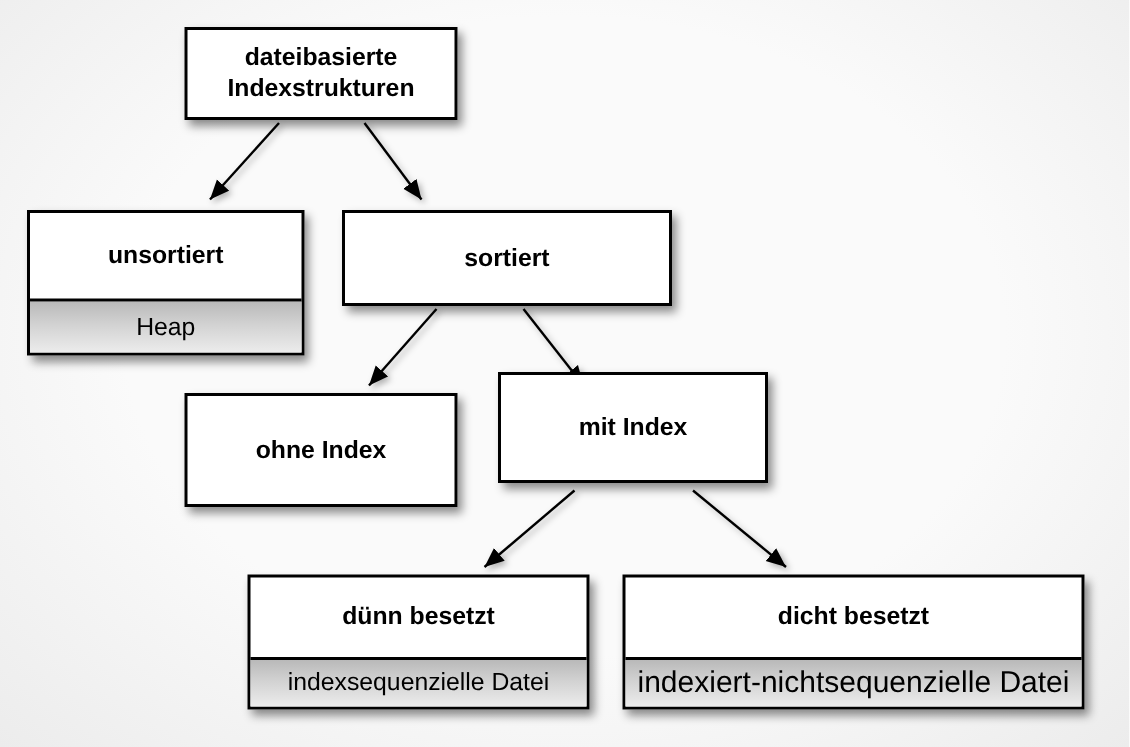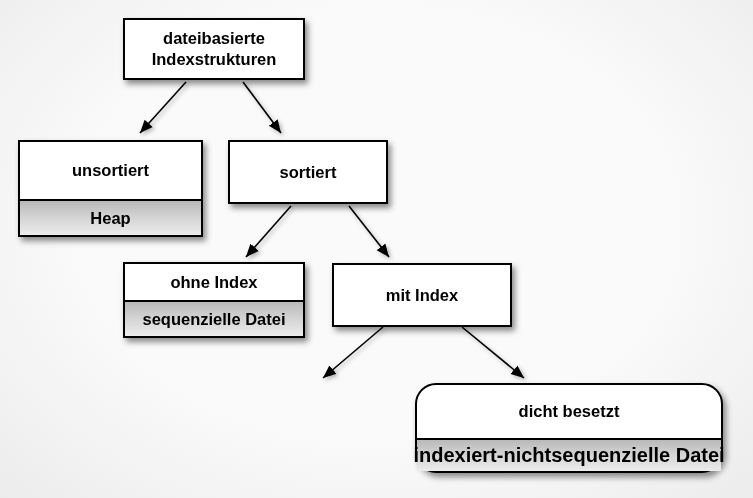--- a/index.html
+++ b/index.html
@@ -41,31 +41,31 @@
   }
   .node .sublabel {
     box-sizing: border-box;
     border-top: 2px solid #000;
     background: linear-gradient(to bottom, #b9b9b9 0%, #d2d2d2 45%, #ececec 100%);
     display: flex;
     align-items: center;
     justify-content: center;
     text-align: center;
     font-size: 16.5px;
-    font-weight: bold;
+    font-weight: normal;
     white-space: nowrap;
   }
   
   #node-root        { left: 123px; top: 18px;  width: 182px; height: 62px; }
   #node-unsortiert  { left: 18px;  top: 140px; width: 185px; height: 97px; }
-  #node-sortiert    { left: 228px; top: 140px; width: 160px; height: 64px; }
+  #node-sortiert    { left: 228px; top: 140px; width: 220px; height: 64px; }
   #node-ohne-index  { left: 123px; top: 262px; width: 182px; height: 76px; }
-  #node-mit-index   { left: 332px; top: 263px; width: 180px; height: 64px; }
+  #node-mit-index   { left: 332px; top: 248px; width: 180px; height: 74px; }
   #node-duenn       { left: 165px; top: 383px; width: 228px; height: 90px; }
-  #node-dicht       { left: 415px; top: 383px; width: 308px; height: 90px; border-radius: 21px; }
+  #node-dicht       { left: 415px; top: 383px; width: 308px; height: 90px; }
   #node-unsortiert .sublabel { height: 36px; }
   #node-ohne-index .sublabel { height: 36px; }
   #node-duenn .sublabel      { height: 33px; }
   #node-dicht .sublabel      { height: 33px; font-size: 20px; }
 </style>
 </head>
 <body>
 
 <div class="canvas">
 
@@ -91,26 +91,29 @@
     <div class="label">unsortiert</div>
     <div class="sublabel">Heap</div>
   </div>
 
   <div class="node" id="node-sortiert">
     <div class="label">sortiert</div>
   </div>
 
   <div class="node" id="node-ohne-index">
     <div class="label">ohne Index</div>
-    <div class="sublabel">sequenzielle Datei</div>
   </div>
 
   <div class="node" id="node-mit-index">
     <div class="label">mit Index</div>
   </div>
 
+  <div class="node" id="node-duenn">
+    <div class="label">dünn besetzt</div>
+    <div class="sublabel">indexsequenzielle Datei</div>
+  </div>
 
   <div class="node" id="node-dicht">
     <div class="label">dicht besetzt</div>
     <div class="sublabel">indexiert-nichtsequenzielle Datei</div>
   </div>
 
 </div>
 
 </body></html>

